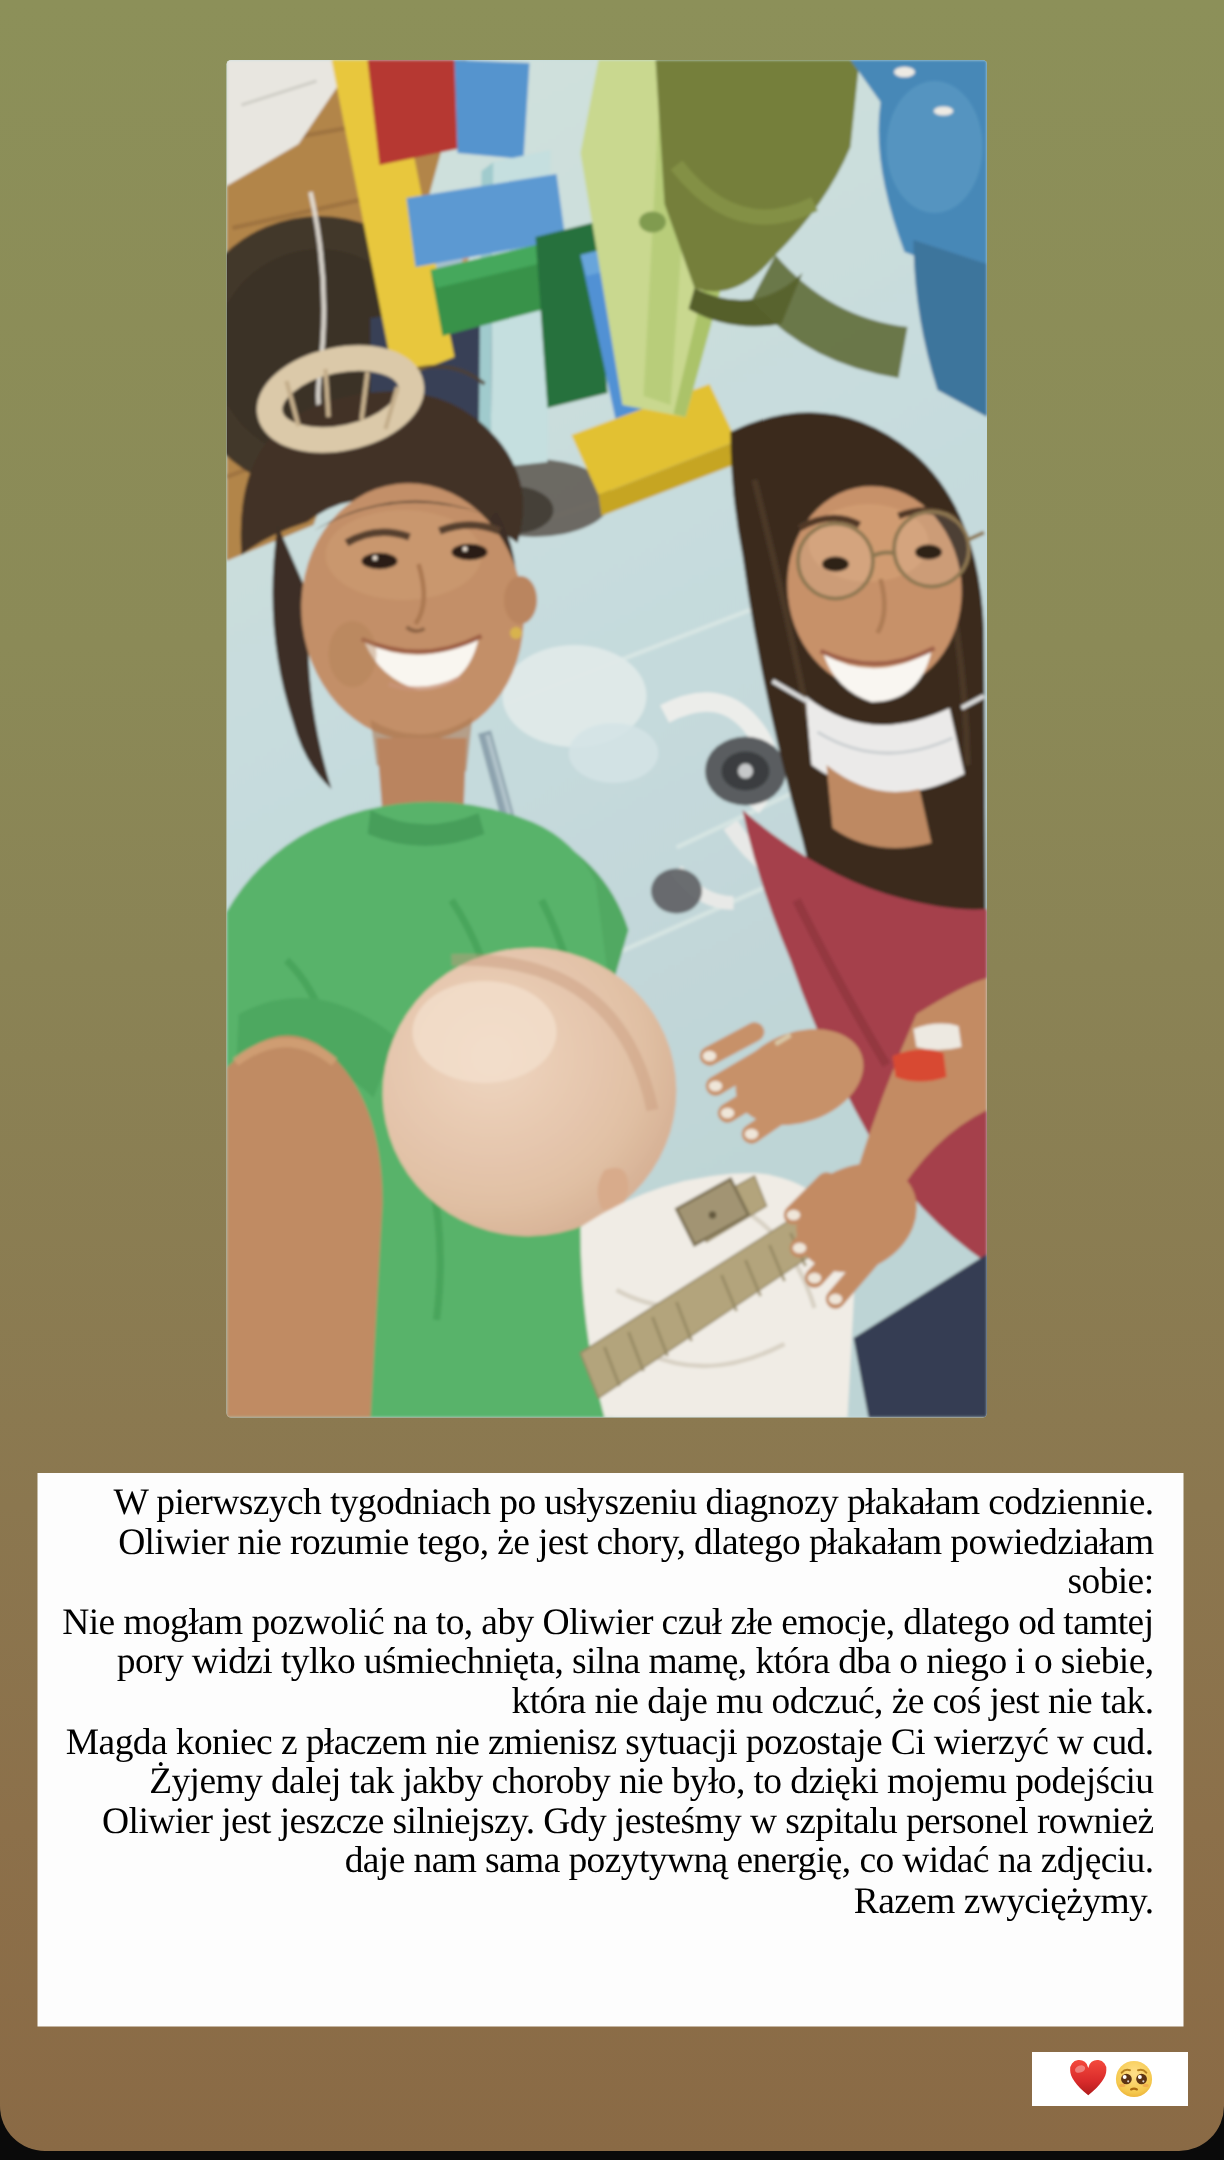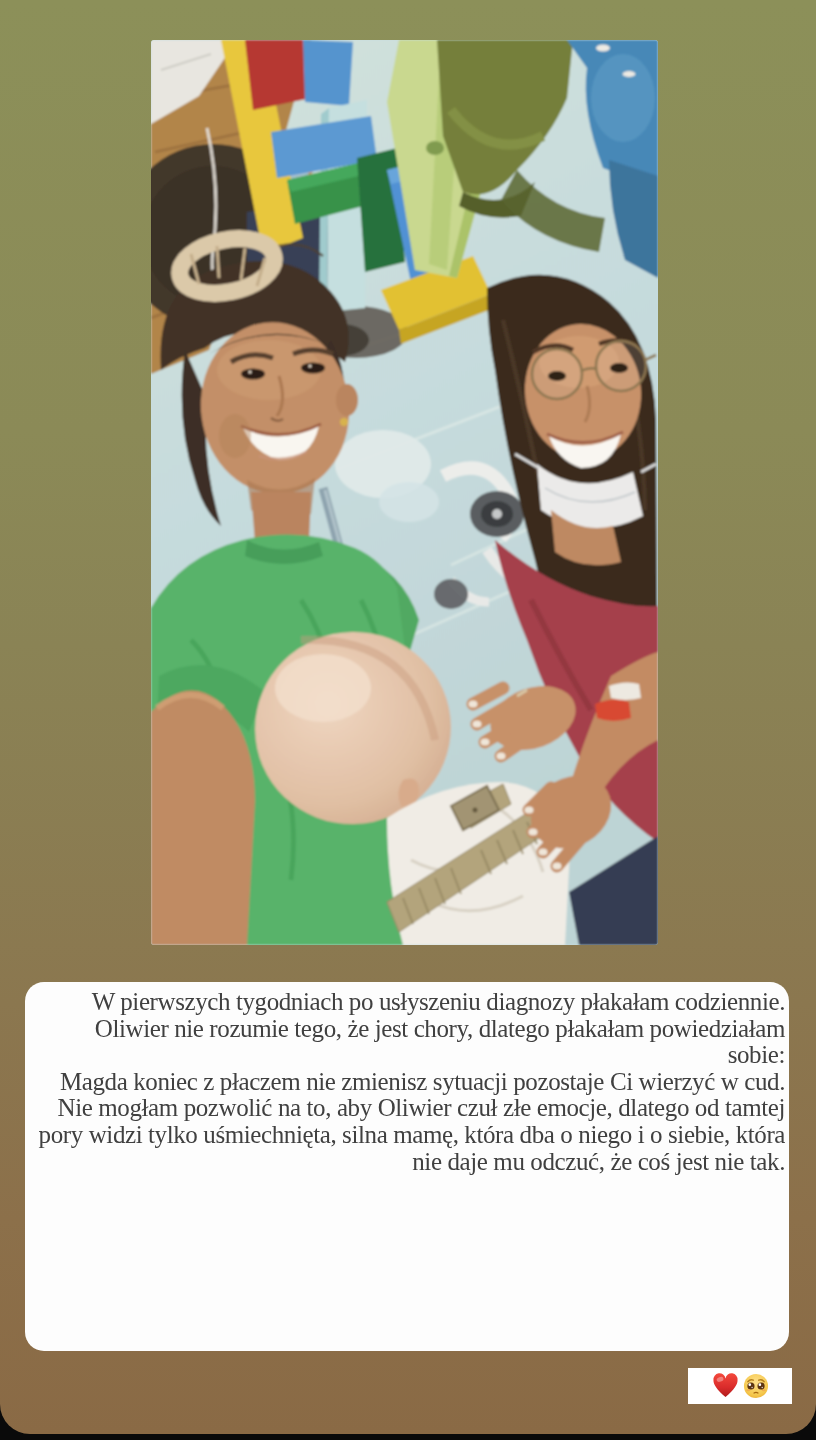--- a/index.html
+++ b/index.html
@@ -17,24 +17,24 @@
   .photo{
     position:absolute;left:151px;top:40px;width:507px;height:905px;
     border-radius:3px;overflow:hidden;
     background:#c6dde0;
   }
   .photo svg{display:block;width:507px;height:905px;}
   .caption{
     position:absolute;left:25px;top:982px;width:764px;min-height:369px;
     background:#fdfdfd;
     box-sizing:border-box;
-    padding:7px 4px 9px 12px;
+    padding:7px 20px 9px 12px;
     font-family:"Liberation Serif",serif;
     font-size:25px;line-height:26.6px;letter-spacing:-0.4px;
-    color:#404040;text-align:right;border-radius:19px;
+    color:#000000;text-align:right;
   }
   .caption p{margin:0;}
   .sticker{
     position:absolute;left:688px;top:1368px;width:104px;height:36px;
     background:#ffffff;
     display:flex;align-items:center;justify-content:center;gap:2px;
   }
   .sticker svg{display:block;}
 </style>
 </head>
@@ -295,22 +295,24 @@
         </g>
 
         <rect width="507" height="905" fill="#d8b78a" opacity="0.05"></rect>
       </g>
     </svg>
   </div>
 
   <div class="caption">
     <p>W pierwszych tygodniach po usłyszeniu diagnozy płakałam codziennie.</p>
     <p>Oliwier nie rozumie tego, że jest chory, dlatego płakałam powiedziałam sobie:</p>
+    <p>Nie mogłam pozwolić na to, aby Oliwier czuł złe emocje, dlatego od tamtej pory widzi tylko uśmiechnięta, silna mamę, która dba o niego i o siebie, która nie daje mu odczuć, że coś jest nie tak.</p>
     <p>Magda koniec z płaczem nie zmienisz sytuacji pozostaje Ci wierzyć w cud.</p>
-    <p>Nie mogłam pozwolić na to, aby Oliwier czuł złe emocje, dlatego od tamtej pory widzi tylko uśmiechnięta, silna mamę, która dba o niego i o siebie, która nie daje mu odczuć, że coś jest nie tak.</p>
+    <p>Żyjemy dalej tak jakby choroby nie było, to dzięki mojemu podejściu Oliwier jest jeszcze silniejszy. Gdy jesteśmy w szpitalu personel rownież daje nam sama pozytywną energię, co widać na zdjęciu.</p>
+    <p>Razem zwyciężymy.</p>
   </div>
 
   <div class="sticker">
     <svg width="29" height="28" viewBox="0 0 36 36">
       <defs>
         <linearGradient id="hg" x1="0" y1="0" x2="0" y2="1">
           <stop offset="0" stop-color="#f4493c"></stop>
           <stop offset="0.6" stop-color="#d92b2b"></stop>
           <stop offset="1" stop-color="#b01c1c"></stop>
         </linearGradient>

